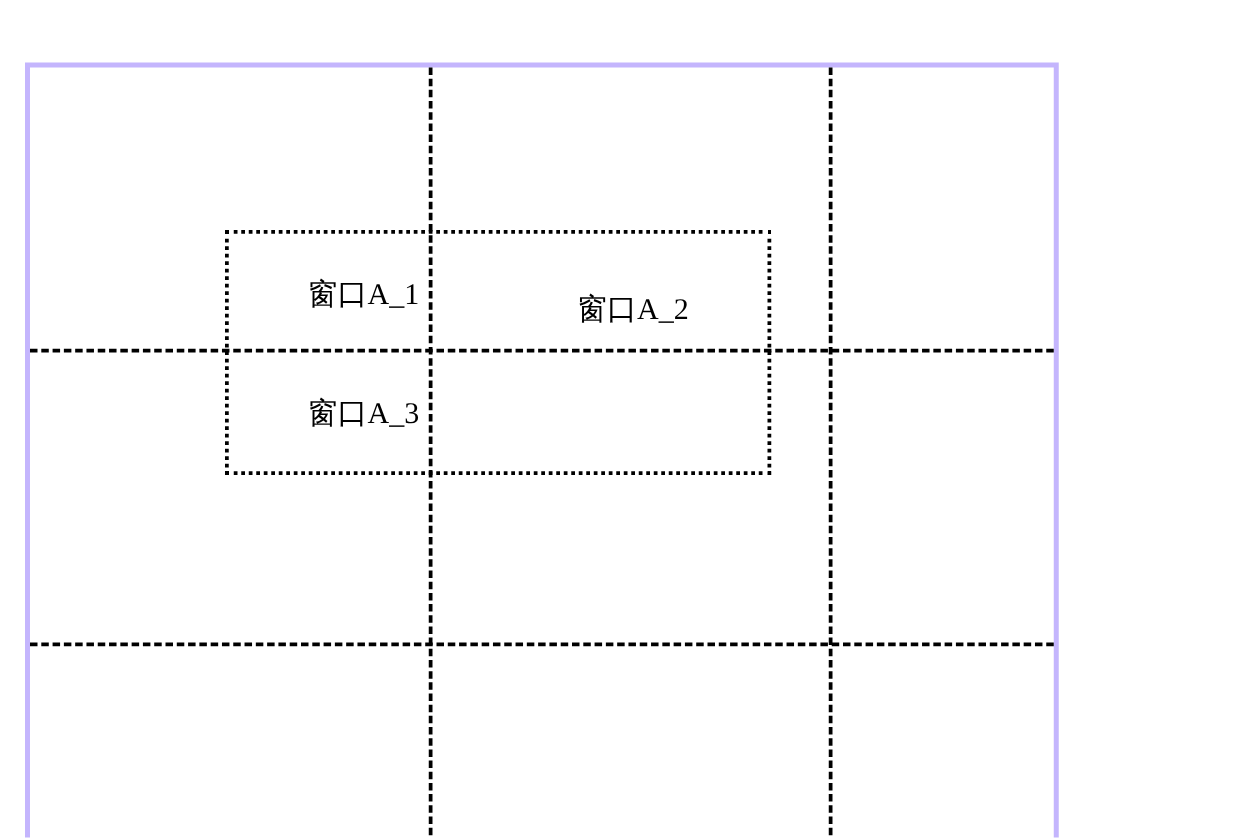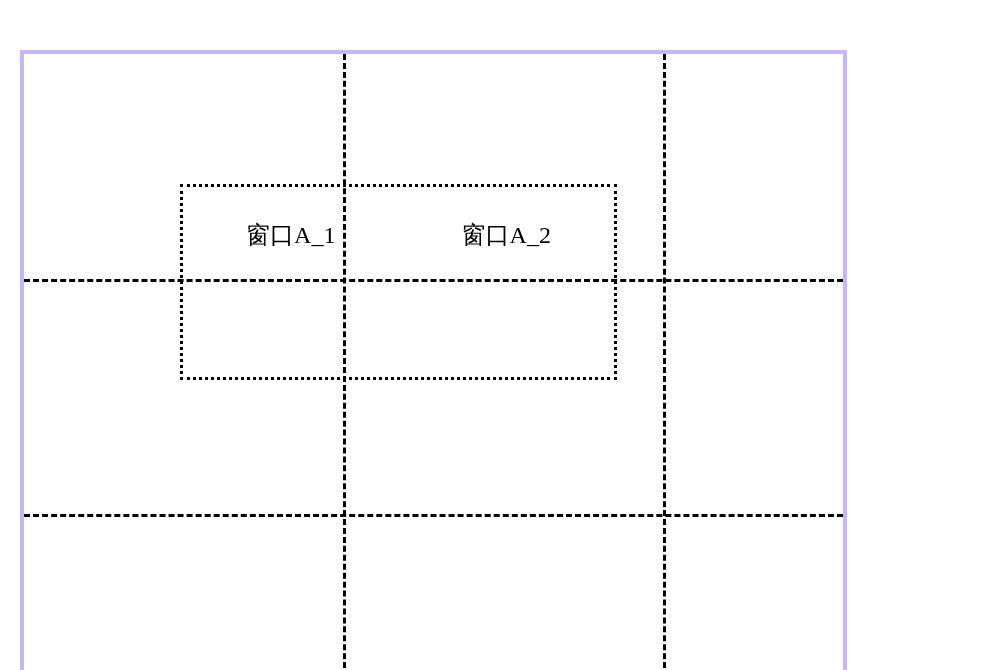--- a/index.html
+++ b/index.html
@@ -54,15 +54,16 @@
 <body>
 
 <div class="container">
   <div class="v-line" style="left:319px;"></div>
   <div class="v-line" style="left:639px;"></div>
   <div class="h-line" style="top:225px;"></div>
   <div class="h-line" style="top:460px;"></div>
 
   <div class="window-box" style="left:156px; top:130px; width:437px; height:196px;">
     <div class="quadrant" style="left:0; top:0; width:50%; height:50%;">窗口A_1</div>
-    <div class="quadrant" style="left:50%; top:0; width:50%; height:50%;">窗口A_2</div>
+    <div class="quadrant" style="left:50%; top:12px; width:50%; height:50%;">窗口A_2</div>
+    <div class="quadrant" style="left:0; top:50%; width:50%; height:50%;">窗口A_3</div>
   </div>
 </div>
 
 </body></html>

